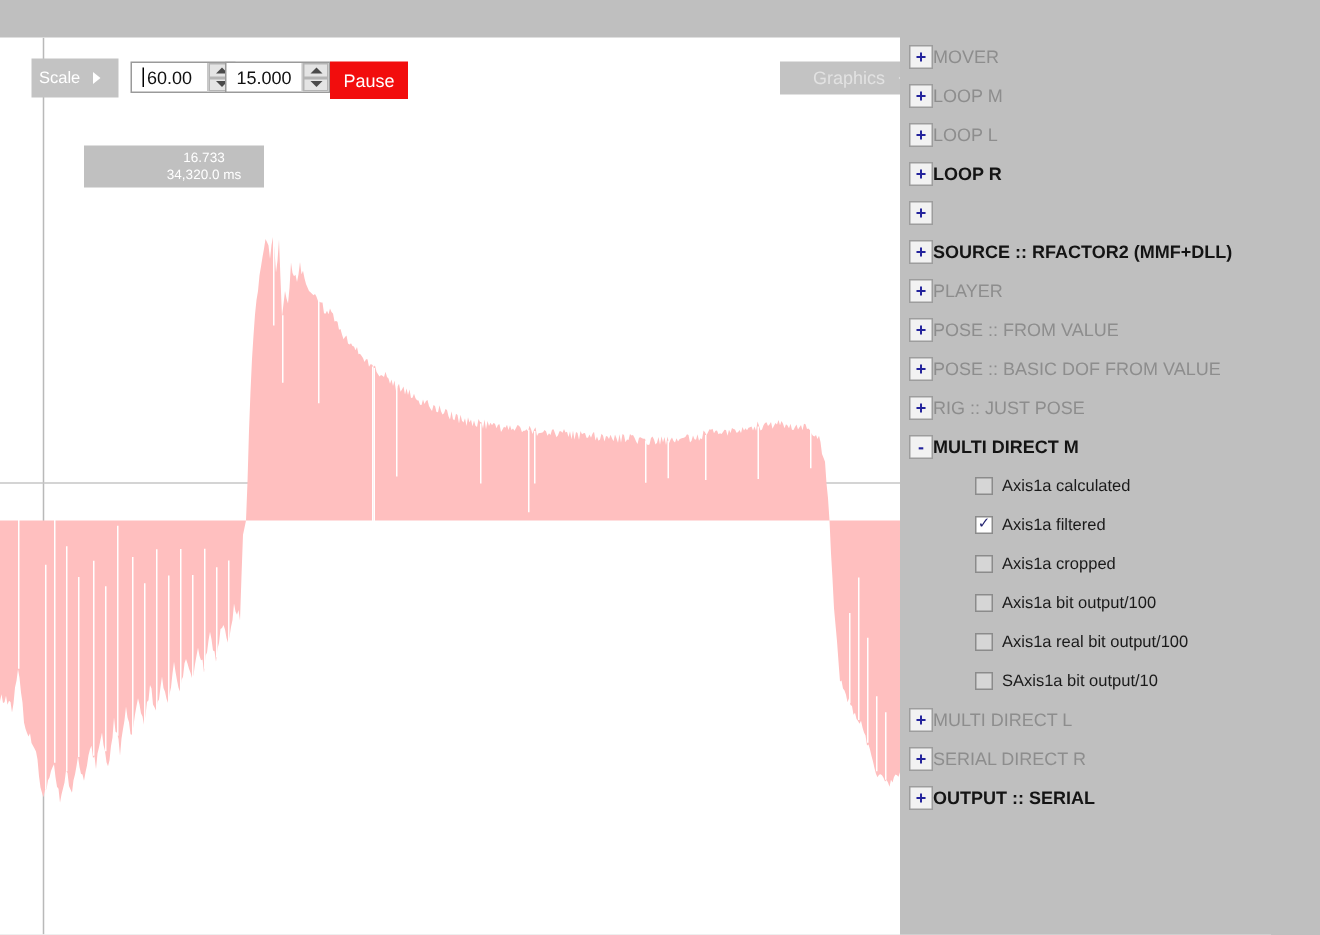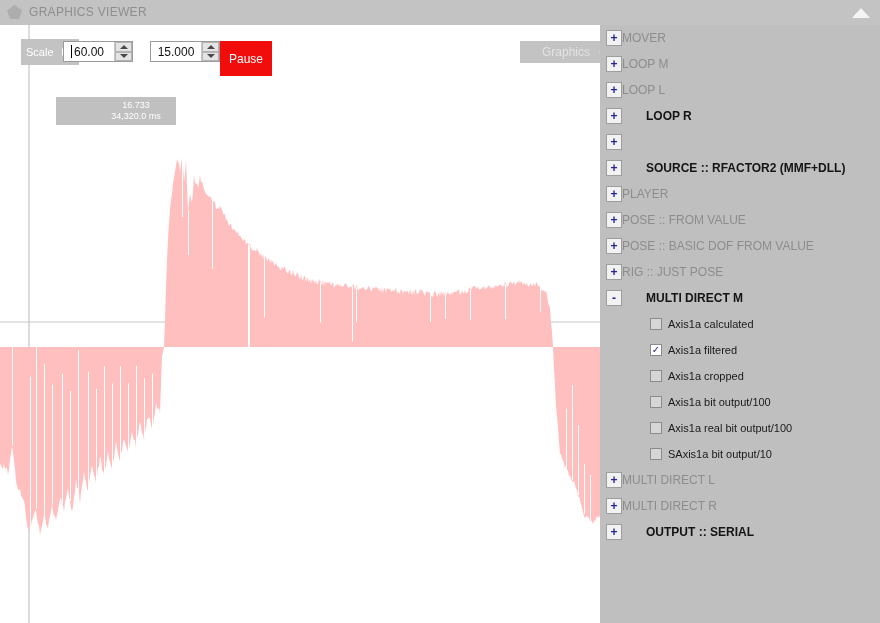--- a/index.html
+++ b/index.html
@@ -61,21 +61,21 @@
   #scale-arrow{
     position:absolute;left:41px;top:9px;width:0;height:0;
     border-left:5px solid #ffffff;
     border-top:4px solid transparent;border-bottom:4px solid transparent;
   }
   .spin-wrap{
     position:absolute;top:2px;height:21px;
     background:#ffffff;border:1px solid #9a9a9a;box-sizing:border-box;
     display:flex;align-items:stretch;
   }
-  #spin-1{left:42px;width:70px;}
+  #spin-1{left:66px;width:70px;}
   #spin-2{left:129px;width:70px;}
   .spin-val{
     flex:1;display:flex;align-items:center;justify-content:center;
     font-size:12px;color:#101010;position:relative;
   }
   .caret{
     position:absolute;left:7px;top:3px;width:1px;height:13px;background:#000;
   }
   .spin-btns{
     width:17px;border-left:1px solid #c8c8c8;
@@ -88,21 +88,21 @@
   }
   .spin-btn .tri-up{
     width:0;height:0;border-bottom:4px solid #4a4a4a;
     border-left:4px solid transparent;border-right:4px solid transparent;
   }
   .spin-btn .tri-dn{
     width:0;height:0;border-top:4px solid #4a4a4a;
     border-left:4px solid transparent;border-right:4px solid transparent;
   }
   #pause-button{
-    position:absolute;left:199px;top:2px;width:52px;height:35px;
+    position:absolute;left:199px;top:2px;width:52px;height:25px;
     background:#f20d0d;color:#ffffff;font-size:12px;
     display:flex;align-items:center;justify-content:center;
     cursor:pointer;border:none;font-family:inherit;
   }
   #graphics-button{
     position:absolute;left:499px;top:2px;width:106px;height:22px;
     background:#c3c3c3;color:#e2e2e2;font-size:12px;
     display:flex;align-items:center;justify-content:center;
     cursor:pointer;
   }
@@ -125,21 +125,21 @@
     width:16px;height:16px;background:#f2f2f2;border:1px solid #9d9d9d;
     box-sizing:border-box;display:flex;align-items:center;
     justify-content:center;font-size:12px;line-height:1;
     color:#23239c;cursor:pointer;flex:0 0 auto;font-weight:bold;
     font-family:"Liberation Sans",sans-serif;
   }
   .tree-label{
     font-size:12px;white-space:nowrap;
   }
   .tree-label.dim{color:#8d8d8d;}
-  .tree-label.strong{color:#141414;font-weight:bold;padding-left:24px;}
+  .tree-label.strong{color:#141414;font-weight:bold;}
 
   .check-row{
     position:relative;height:26px;display:flex;align-items:center;
     padding-left:50px;box-sizing:border-box;
   }
   .cbox{
     width:12px;height:12px;background:#d6d6d6;
     border:1px solid #8b8b8b;box-sizing:border-box;
     display:flex;align-items:center;justify-content:center;
     cursor:pointer;flex:0 0 auto;
@@ -151,29 +151,20 @@
   }
   .check-label{
     margin-left:6px;font-size:11px;color:#1a1a1a;white-space:nowrap;
   }
 </style>
 </head>
 <body>
 
 <div id="app">
 
-  <div id="titlebar">
-    <svg class="tb-icon" viewBox="0 0 17 17">
-      <polygon points="8.5,1 16,6.5 13,15 4,15 1,6.5" fill="#adadad"></polygon>
-    </svg>
-    <div class="tb-title">GRAPHICS VIEWER</div>
-    <svg id="collapse-arrow" viewBox="0 0 22 14">
-      <polygon points="11,2 20,12 2,12" fill="#f4f4f4"></polygon>
-    </svg>
-  </div>
 
   <div id="graph-pane">
     <svg id="graph-svg" width="600" height="598" viewBox="0 0 600 598">
       <g>
         <line id="gridline-v" x1="29" y1="0" x2="29" y2="598" stroke="#b9b9b9" stroke-width="1"></line>
         <line id="gridline-zero" x1="0" y1="297" x2="600" y2="297" stroke="#c6c6c6" stroke-width="1"></line>
       </g>
       <path id="wave-path" fill="#ffbfbf" stroke="none" d="M0,322L1,322L2,322L3,322L4,322L5,322L6,322L7,322L8,322L9,322L10,322L11,322L12,322L13,322L14,322L15,322L16,322L17,322L18,322L19,322L20,322L21,322L22,322L23,322L24,322L25,322L26,322L27,322L28,322L29,322L30,322L31,322L32,322L33,322L34,322L35,322L36,322L37,322L38,322L39,322L40,322L41,322L42,322L43,322L44,322L45,322L46,322L47,322L48,322L49,322L50,322L51,322L52,322L53,322L54,322L55,322L56,322L57,322L58,322L59,322L60,322L61,322L62,322L63,322L64,322L65,322L66,322L67,322L68,322L69,322L70,322L71,322L72,322L73,322L74,322L75,322L76,322L77,322L78,322L79,322L80,322L81,322L82,322L83,322L84,322L85,322L86,322L87,322L88,322L89,322L90,322L91,322L92,322L93,322L94,322L95,322L96,322L97,322L98,322L99,322L100,322L101,322L102,322L103,322L104,322L105,322L106,322L107,322L108,322L109,322L110,322L111,322L112,322L113,322L114,322L115,322L116,322L117,322L118,322L119,322L120,322L121,322L122,322L123,322L124,322L125,322L126,322L127,322L128,322L129,322L130,322L131,322L132,322L133,322L134,322L135,322L136,322L137,322L138,322L139,322L140,322L141,322L142,322L143,322L144,322L145,322L146,322L147,322L148,322L149,322L150,322L151,322L152,322L153,322L154,322L155,322L156,322L157,322L158,322L159,322L160,322L161,322L162,322L163,322L164,322L165,296.2996936259208L166,262.1028005198472L167,235.99265885086157L168,214.305514287567L169,198.61657089292612L170,184.7158797305966L171,175.0071924961322L172,168.93422198775653L173,158.43342717083098L174,152.6915309958004L175,146.29512365307662L176,140.8655441802184L177,134.3765989570653L178,136.38900306185894L179,138.6425675059285L180,147.58426402162726L181,138.40545243901687L182,133.06177772178165L183,141.85036581527694L184,156.68979333572312L185,148.75733898094964L186,134.6808227300904L187,160.95726976216878L188,186.19251270185575L189,177.55249891124083L190,168.93313445840408L191,173.99052438590002L192,177.34558696580146L193,166.97450780838238L194,150.00573672302102L195,157.02951093265065L196,159.23706056797508L197,158.18004957130412L198,162.9287041761464L199,157.88593784382613L200,149.7100277035893L201,157.80591531954983L202,155.48527727318475L203,160.50733501182745L204,164.35955223377542L205,166.59657827418837L206,168.9310838070726L207,169.83245252445687L208,170.84520859602847L209,171.8967175949466L210,170.95538792411347L211,172.8421042903639L212,175.70908074313033L213,176.20780481415932L214,176.60681267179632L215,176.7053577215785L216,183.88496404251083L217,184.09414484300376L218,182.18602413670672L219,184.56166574881027L220,180.64759046008L221,182.98638036589205L222,184.0265884906061L223,189.36324141483672L224,188.95959406249906L225,189.5598477156413L226,194.79307456506325L227,194.36661980555704L228,198.0500555089326L229,201.14177606692152L230,199.60602802933707L231,198.62415083387128L232,203.94661821048783L233,204.63035210280464L234,203.86196063586368L235,205.69774492849723L236,205.94522985057915L237,208.45626705773466L238,206.40651496375517L239,211.21500662449517L240,210.75829766785415L241,212.11884277874782L242,213.73928035344662L243,216.2957113138962L244,214.56633924042865L245,214.44449528202858L246,219.5396025055622L247,217.8885404374979L248,218.02499493737704L249,219.4585198561584L250,218.7226847084694L251,222.9073153185343L252,224.54541835096683L253,225.9368690664586L254,225.02725022768243L255,225.5100327718817L256,226.3498208274715L257,222.84960949117067L258,226.30665218642991L259,227.30282146745725L260,230.8434762233023L261,228.06898490399772L262,232.41012275735153L263,228.69004607499346L264,235.588663035428L265,232.8619468657123L266,230.88788312390116L267,236.15605992018527L268,234.59780390554704L269,232.6763877305558L270,238.01538807709719L271,234.03467491468632L272,238.2817505590882L273,234.73407598899632L274,240.3000950151007L275,240.1443119976061L276,237.4951258034772L277,240.55483816697023L278,241.85618585221525L279,241.99490479088615L280,244.86128963201134L281,245.0009723464963L282,241.3704045063329L283,244.25307979458154L284,242.3330229735505L285,241.73974952410896L286,245.72621507521308L287,247.5825517648517L288,248.99175652697068L289,244.93657716584232L290,245.70000000979053L291,249.72988878441038L292,249.7505333938289L293,245.20443124766666L294,249.1673535571398L295,251.3792317622943L296,250.55794021218685L297,247.590821531597L298,248.25437674847402L299,252.5805892279514L300,254.71412869081325L301,249.14403386152304L302,254.56414754095448L303,255.13984040659614L304,250.892572374692L305,251.5930029605832L306,257.2535764264821L307,251.4320017338856L308,255.56236177804757L309,256.63677820598326L310,253.7653953767104L311,258.9923624658479L312,253.17056380936668L313,256.70226388567465L314,254.74858231080862L315,259.1998737690155L316,255.26969014873015L317,258.79275491054995L318,259.6104698472775L319,254.3709439672138L320,256.32869034800854L321,256.4608075145007L322,260.7809097217004L323,254.70163485667047L324,261.1072981808811L325,255.60710532829728L326,259.0548279117373L327,256.7776284181339L328,258.43779340924357L329,257.02718117342897L330,257.43471268769804L331,260.5267976356818L332,258.16064617289027L333,257.79462660418807L334,263.039125970441L335,261.3347297762333L336,259.4200520876679L337,260.1482666760838L338,258.1600532694604L339,261.7470088565219L340,258.55179853161184L341,261.67163696156194L342,260.65526590167093L343,262.1610059727151L344,260.34189824863194L345,258.2536388368014L346,258.8569470379185L347,260.16319522654555L348,263.0955660813351L349,262.1926900778281L350,262.1419968176712L351,261.15618636084776L352,262.515280709346L353,258.86562957592804L354,260.92048484241377L355,264.38777764388954L356,261.45094703329073L357,259.7692529816899L358,265.65369473200695L359,263.856912411238L360,263.702847616597L361,263.57549206481804L362,263.1674551889032L363,261.7329762615766L364,262.43394073658106L365,265.54457384902963L366,263.8349181982735L367,265.0536296599678L368,261.5132827422993L369,261.2465705191817L370,263.8455427217393L371,266.45355417363277L372,265.1500760589657L373,262.5485121718205L374,262.46684590716L375,263.4913778584993L376,260.9949820928974L377,263.3203454283091L378,262.7539175676969L379,266.40426712909215L380,262.4948789092572L381,267.7901276109112L382,261.9607610121536L383,268.1834329664048L384,263.0359733551326L385,263.72043629074255L386,268.20175798529607L387,262.28800246378546L388,264.4869827073822L389,263.8197826900961L390,263.62316687484184L391,266.8730708555682L392,266.8083882907142L393,264.67716109675456L394,266.8669346715612L395,264.22660236719605L396,262.8380790882246L397,268.65684614611877L398,265.9444217064695L399,268.86229471271264L400,267.9638885949454L401,264.1157180638475L402,265.3168994284663L403,269.3663956518943L404,265.70828535793504L405,266.01251844567594L406,267.7117414164761L407,264.77068528278994L408,267.1085917637141L409,269.1413624222001L410,264.6247286397963L411,267.2310172543889L412,270.21465630530827L413,264.548353540559L414,270.12356868977594L415,264.3244848516302L416,264.9774759387376L417,269.7641205427885L418,267.92154112201956L419,268.32659827978426L420,264.3581741722921L421,265.3942801535592L422,265.01343314268087L423,266.8298760765208L424,269.19901857650564L425,270.9298453985503L426,266.7593119847189L427,266.4451989674616L428,267.24780444412625L429,267.5429537132792L430,267.43982951422913L431,270.96028792803884L432,271.67882887551275L433,271.4037449028709L434,267.02974280626734L435,266.063323000231L436,267.9788630048995L437,271.40364382829455L438,270.143827912779L439,266.27614959206016L440,271.4944389221116L441,265.84551937734733L442,269.82244266760415L443,266.27282721127744L444,271.6027187285375L445,265.9565357283836L446,270.42819013516566L447,268.23582153139205L448,266.73888406502726L449,269.0628858552025L450,269.9843054761455L451,267.17352653281694L452,269.39220582852477L453,267.79390323463775L454,267.2502389316471L455,267.079531095505L456,266.8558046893919L457,266.17824947142196L458,264.4796428461162L459,265.0819406866035L460,270.04317674628373L461,268.7569986129189L462,265.27653061654024L463,267.788942936982L464,268.2435751813923L465,264.4476399801544L466,268.8624591504491L467,267.14467114694867L468,267.8488848610706L469,262.02101296569504L470,263.174092135415L471,265.2218753300453L472,263.11130300058346L473,261.12191234995004L474,261.52208640532433L475,260.78784063747753L476,263.88181466664037L477,262.1196174670405L478,261.9827057982877L479,264.4783817543571L480,263.9107766497348L481,264.37434467944286L482,262.92592101667117L483,261.54530531444135L484,261.6201127772569L485,265.4507912516481L486,261.5787338357995L487,263.67655031138173L488,260.3280766200568L489,260.9526261276368L490,261.2658554359995L491,263.47629973013943L492,263.2094955377395L493,261.6656707532474L494,263.67552442486885L495,259.60860632715446L496,262.06658798156377L497,260.436879931298L498,261.8691889149622L499,260.2194118138982L500,259.8035131083701L501,259.2936025723203L502,261.98852506846356L503,259.3912047415814L504,262.2130969224442L505,255.99140876073687L506,258.7584400397416L507,262.06005098793423L508,261.3030267873211L509,258.5314784656775L510,257.01776460148056L511,256.54648079359504L512,259.0277225074092L513,257.93883577870383L514,256.40624196513613L515,260.89150952064267L516,258.80442751729834L517,257.033634816808L518,258.0301250908361L519,254.96472066006146L520,258.5018658806462L521,255.7207997142923L522,257.5622806043817L523,260.54347049082094L524,257.82466923632643L525,258.64960565426134L526,260.4602108376637L527,257.4279626559526L528,261.4820692786002L529,261.5834690885751L530,259.66640009444274L531,257.94726385783974L532,261.2949973265314L533,259.8103652056192L534,258.3175393057114L535,261.8932125918186L536,257.45199611131426L537,257.84001032306116L538,261.0175877151231L539,260.63011021203135L540,261.9105360376581L541,264.18107695289706L542,265.57726788469233L543,266.0771699025818L544,264.91814956333167L545,267.7366991934421L546,265.4948302342416L547,269.6794885606293L548,277.6668520917845L549,280.2019279464506L550,282.8073739030782L551,297.3000229505085L552,307.10243113576934L553,322L554,322L555,322L556,322L557,322L558,322L559,322L560,322L561,322L562,322L563,322L564,322L565,322L566,322L567,322L568,322L569,322L570,322L571,322L572,322L573,322L574,322L575,322L576,322L577,322L578,322L579,322L580,322L581,322L582,322L583,322L584,322L585,322L586,322L587,322L588,322L589,322L590,322L591,322L592,322L593,322L594,322L595,322L596,322L597,322L598,322L599,322L600,322L600,489.8101275890531L599,492.85747952277654L598,491.8385354493575L597,491.2719195276135L596,492.95109745614513L595,496.70940241124924L594,494.8453724170431L593,499.43215931643834L592,496.7135705335944L591,495.0006421904199L590,496.07890056271754L589,493.42224167405965L588,491.8291251519248L587,491.1454780648325L586,491.4489597753733L585,493.1836521370842L584,491.0589897685377L583,487.16965139391584L582,482.6576999704506L581,478.99207966691677L580,474.7423038035712L579,471.2608296291604L578,471.9969236366786L577,465.3395905474269L576,463.40912933232454L575,459.97954358866184L574,455.5227381139052L573,457.47680446377575L572,455.673693363624L571,454.31912190220044L570,450.24068236598544L569,451.55030375669025L568,445.6422710991079L567,444.9332800012586L566,440.55507408083884L565,443.11004820972914L564,438.1652792549879L563,435.4152580360022L562,433.97093959930163L561,428.60467292901814L560,429.3368018684498L559,416.22332675972643L558,402.43264723250536L557,391.5077736186365L556,380.56921411074893L555,360.7964706334618L554,343.8781346319025L553,322L552,322L551,322L550,322L549,322L548,322L547,322L546,322L545,322L544,322L543,322L542,322L541,322L540,322L539,322L538,322L537,322L536,322L535,322L534,322L533,322L532,322L531,322L530,322L529,322L528,322L527,322L526,322L525,322L524,322L523,322L522,322L521,322L520,322L519,322L518,322L517,322L516,322L515,322L514,322L513,322L512,322L511,322L510,322L509,322L508,322L507,322L506,322L505,322L504,322L503,322L502,322L501,322L500,322L499,322L498,322L497,322L496,322L495,322L494,322L493,322L492,322L491,322L490,322L489,322L488,322L487,322L486,322L485,322L484,322L483,322L482,322L481,322L480,322L479,322L478,322L477,322L476,322L475,322L474,322L473,322L472,322L471,322L470,322L469,322L468,322L467,322L466,322L465,322L464,322L463,322L462,322L461,322L460,322L459,322L458,322L457,322L456,322L455,322L454,322L453,322L452,322L451,322L450,322L449,322L448,322L447,322L446,322L445,322L444,322L443,322L442,322L441,322L440,322L439,322L438,322L437,322L436,322L435,322L434,322L433,322L432,322L431,322L430,322L429,322L428,322L427,322L426,322L425,322L424,322L423,322L422,322L421,322L420,322L419,322L418,322L417,322L416,322L415,322L414,322L413,322L412,322L411,322L410,322L409,322L408,322L407,322L406,322L405,322L404,322L403,322L402,322L401,322L400,322L399,322L398,322L397,322L396,322L395,322L394,322L393,322L392,322L391,322L390,322L389,322L388,322L387,322L386,322L385,322L384,322L383,322L382,322L381,322L380,322L379,322L378,322L377,322L376,322L375,322L374,322L373,322L372,322L371,322L370,322L369,322L368,322L367,322L366,322L365,322L364,322L363,322L362,322L361,322L360,322L359,322L358,322L357,322L356,322L355,322L354,322L353,322L352,322L351,322L350,322L349,322L348,322L347,322L346,322L345,322L344,322L343,322L342,322L341,322L340,322L339,322L338,322L337,322L336,322L335,322L334,322L333,322L332,322L331,322L330,322L329,322L328,322L327,322L326,322L325,322L324,322L323,322L322,322L321,322L320,322L319,322L318,322L317,322L316,322L315,322L314,322L313,322L312,322L311,322L310,322L309,322L308,322L307,322L306,322L305,322L304,322L303,322L302,322L301,322L300,322L299,322L298,322L297,322L296,322L295,322L294,322L293,322L292,322L291,322L290,322L289,322L288,322L287,322L286,322L285,322L284,322L283,322L282,322L281,322L280,322L279,322L278,322L277,322L276,322L275,322L274,322L273,322L272,322L271,322L270,322L269,322L268,322L267,322L266,322L265,322L264,322L263,322L262,322L261,322L260,322L259,322L258,322L257,322L256,322L255,322L254,322L253,322L252,322L251,322L250,322L249,322L248,322L247,322L246,322L245,322L244,322L243,322L242,322L241,322L240,322L239,322L238,322L237,322L236,322L235,322L234,322L233,322L232,322L231,322L230,322L229,322L228,322L227,322L226,322L225,322L224,322L223,322L222,322L221,322L220,322L219,322L218,322L217,322L216,322L215,322L214,322L213,322L212,322L211,322L210,322L209,322L208,322L207,322L206,322L205,322L204,322L203,322L202,322L201,322L200,322L199,322L198,322L197,322L196,322L195,322L194,322L193,322L192,322L191,322L190,322L189,322L188,322L187,322L186,322L185,322L184,322L183,322L182,322L181,322L180,322L179,322L178,322L177,322L176,322L175,322L174,322L173,322L172,322L171,322L170,322L169,322L168,322L167,322L166,322L165,322L164,322L163,326.75L162,331.5L161,358.8738985566883L160,388.69739972295815L159,381.6939988911473L158,384.90074568780875L157,382.6326949052548L156,377.3389767021937L155,388.3017154633076L154,393.02527721298407L153,399.5406173103911L152,403.4288997514192L151,400.2702677114728L150,394.6605288359735L149,391.71732578569436L148,393.6720178961507L147,394.2885380706114L146,403.60755351115137L145,407.4905090957254L144,416.09711921195134L143,409.0900338021876L142,408.6222606359503L141,401.1986411493615L140,396.15079900381426L139,401.9649887001794L138,410.04871565574956L137,412.24613099257516L136,423.5212938425114L135,414.7025197807595L134,415.15305472399484L133,412.1525286612229L132,406.81293217441436L131,412.1562713075109L130,417.7869434627993L129,424.91989735313456L128,427.0204247810391L127,423.53993397471027L126,420.84403595517813L125,417.30680525079686L124,414.27631173713655L123,417.2314948944521L122,426.15015535316206L121,428.2547878242586L120,435.9355425610256L119,433.5477380554065L118,428.4721750610728L117,422.87426479952376L116,416.23214238691475L115,423.91933936781453L114,433.3682158766982L113,437.69880881785593L112,443.63666351284445L111,440.7562706998113L110,436.15421299085915L109,433.74345011694516L108,425.9811600190383L107,432.95914302773735L106,441.34297231993077L105,443.0038818513294L104,448.6029676350197L103,446.57005737125644L102,444.72527860389107L101,434.0405790180739L100,431.6973547425923L99,441.8433620272523L98,442.93411445939404L97,451.8556462569072L96,458.2285449546313L95,452.6035387791826L94,450.48923712273324L93,444.6711063668114L92,440.51396623132234L91,445.7438073914353L90,451.2598093068389L89,458.49032776738295L88,464.89379993899206L87,464.47541730380635L86,456.51987397498215L85,453.3859256496238L84,445.9383458830479L83,455.12160794607905L82,461.03923051174L81,467.29041879996214L80,478.8788944898424L79,467.7425617606111L78,463.4422940512501L77,462.83303641047473L76,453.40238256765406L75,466.6849940656731L74,472.3165183887312L73,481.90695708893793L72,485.8990660517356L71,483.2055261003461L70,475.67025451345614L69,471.59082139088576L68,463.30471969124847L67,468.1568062587324L66,473.2282856981751L65,477.3500912088552L64,487.8608417030125L63,479.24054226588487L62,480.2825601092575L61,472.145271696055L60,474.5681444402519L59,478.54047834708615L58,485.2791132195639L57,489.8801611159487L56,495.49340311580727L55,491.25954460221556L54,490.8578051842436L53,486.36181887322425L52,479.1719055515467L51,485.6459214074751L50,491.39353211932746L49,495.2032760471353L48,503.535301051573L47,501.3198830577521L46,498.9627525622201L45,490.3802904637788L44,488.6186981108476L43,496.6031880373383L42,500.70737800492554L41,504.692796228683L40,510.09916286313637L39,500.8572163345675L38,499.4435764115856L37,493.2498470662976L36,484.5794400085483L35,486.4329146725512L34,489.010308442421L33,493.3394205434897L32,495.11456498717405L31,501.19056895314276L30,501.5090531020584L29,506.50248572791577L28,503.55098595634377L27,499.9681961573745L26,492.57756081777745L25,481.27377430008437L24,475.9811720856727L23,473.9244615041183L22,472.12453663134926L21,470.405779796271L20,463.81475570522707L19,465.9597243260056L18,463.638738551556L17,460.8748328848276L16,456.7266391508289L15,443.32462823090594L14,436.6072189071133L13,426.91640641421145L12,421.2273036704875L11,428.8192838421298L10,433.4155574728458L9,444.05903477519007L8,450.0561994370684L7,443.06677685089727L6,442.1967553514623L5,444.8949894421012L4,438.7532666445376L3,443.1344404497111L2,443.62329415061896L1,437.83754477083573L0,442.56375672129855Z"></path>
       <g id="wave-spikes">
           <line x1="182.5" x2="182.5" y1="132" y2="192" stroke="#ffffff" stroke-width="1"></line>
@@ -336,21 +327,21 @@
       <div class="check-row">
         <div class="cbox"></div>
         <div class="check-label">SAxis1a bit output/10</div>
       </div>
       <div class="tree-row">
         <div class="expander">+</div>
         <div class="tree-label dim">MULTI DIRECT L</div>
       </div>
       <div class="tree-row">
         <div class="expander">+</div>
-        <div class="tree-label dim">MULTI DIRECT R</div>
+        <div class="tree-label dim">SERIAL DIRECT R</div>
       </div>
       <div class="tree-row">
         <div class="expander">+</div>
         <div class="tree-label strong">OUTPUT :: SERIAL</div>
       </div>
     </div>
 
 </div>
 
 </body></html>

